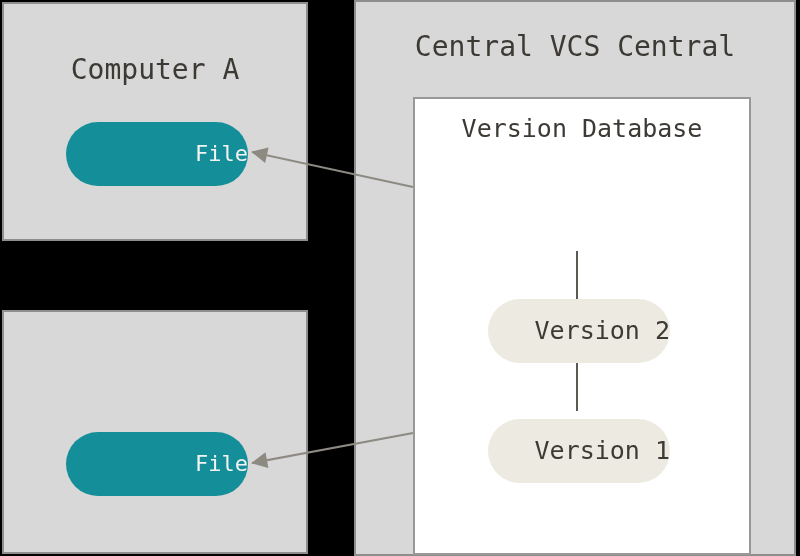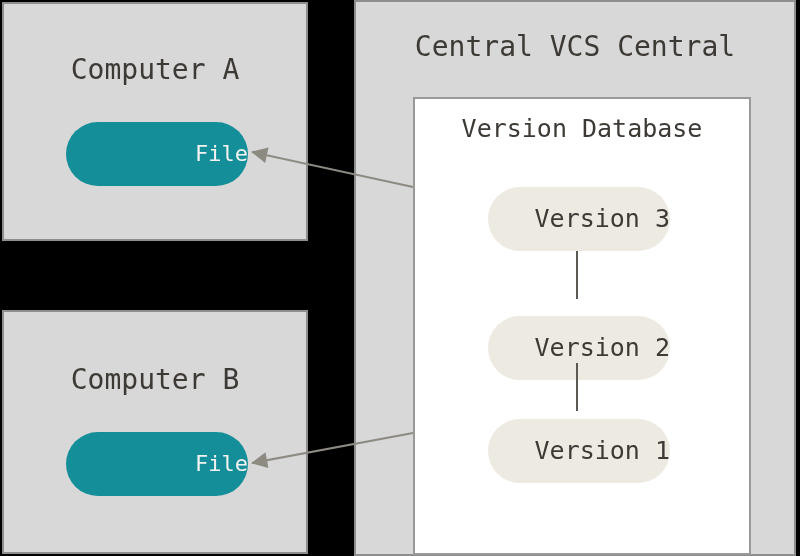--- a/index.html
+++ b/index.html
@@ -77,21 +77,21 @@
   }
   .box-computer-a .pill-file { top: 118px; }
   .box-computer-b .pill-file { top: 120px; }
   .pill-version {
     left: 73px;
     background: var(--version-fill);
     color: var(--text-dark);
     font-size: 25px;
   }
   .pill-v3 { top: 88px; }
-  .pill-v2 { top: 217px; }
+  .pill-v2 { top: 200px; }
   .pill-v1 { top: 320px; }
   .connector {
     position: absolute;
     left: 161px;
     width: 2px;
     background: var(--connector);
   }
   .connector-1 { top: 152px; height: 48px; }
   .connector-2 { top: 264px; height: 48px; }
   .arrows {
@@ -109,36 +109,32 @@
 <div class="canvas">
 
   <div class="box box-computer-a">
     <div class="box-title">Computer A</div>
     <div class="pill pill-file">
       <span>File</span>
     </div>
   </div>
 
   <div class="box box-computer-b">
-    <div class="box-title">Computer B</div>
     <div class="pill pill-file">
       <span>File</span>
     </div>
   </div>
 
   <div class="box box-server">
     <div class="box-title">Central VCS Central</div>
   </div>
 
   <div class="vdb">
     <div class="vdb-title">Version Database</div>
 
-    <div class="pill pill-version pill-v3">
-      <span>Version 3</span>
-    </div>
     <div class="connector connector-1"></div>
 
     <div class="pill pill-version pill-v2">
       <span>Version 2</span>
     </div>
     <div class="connector connector-2"></div>
 
     <div class="pill pill-version pill-v1">
       <span>Version 1</span>
     </div>

